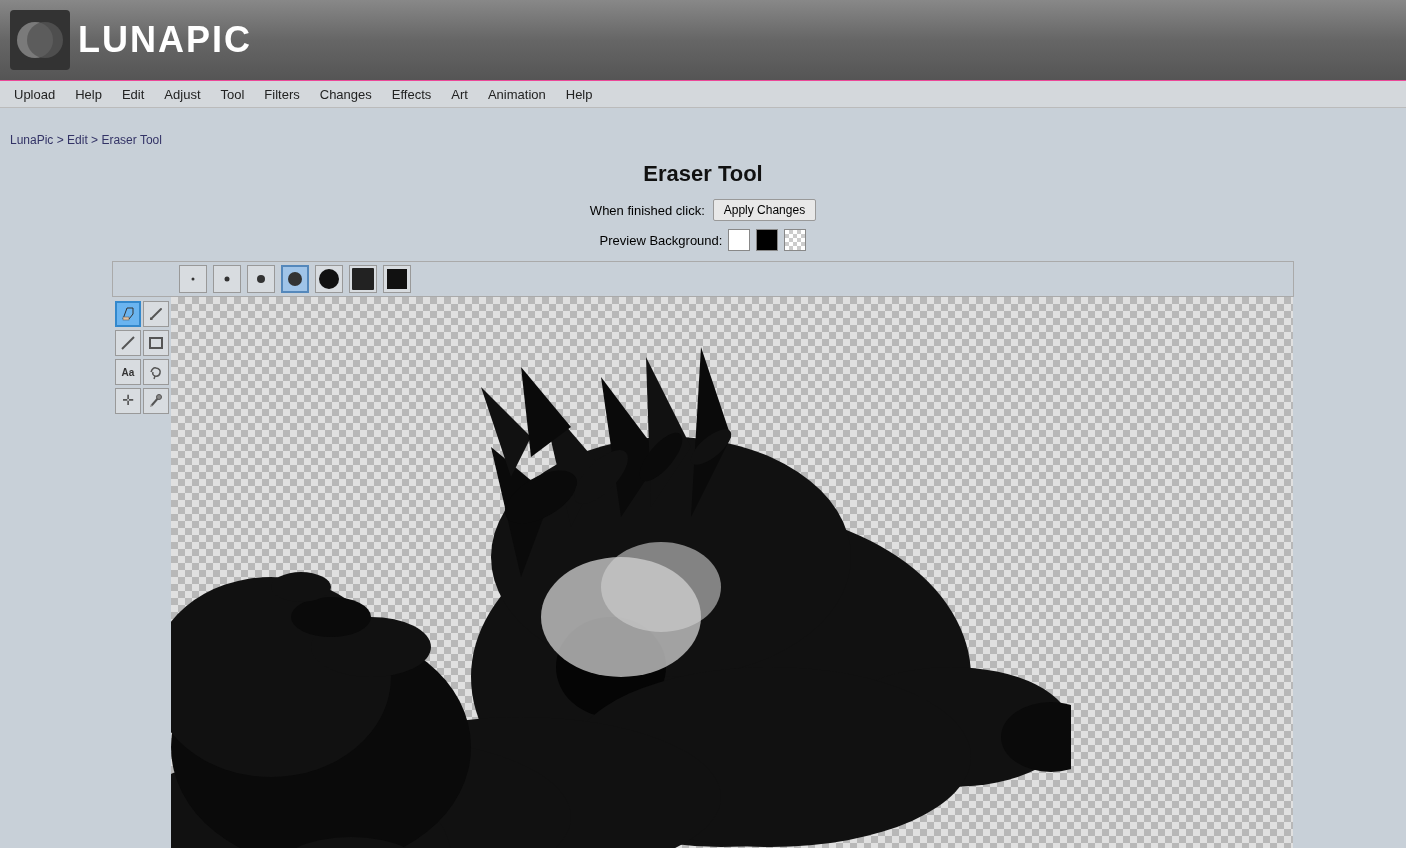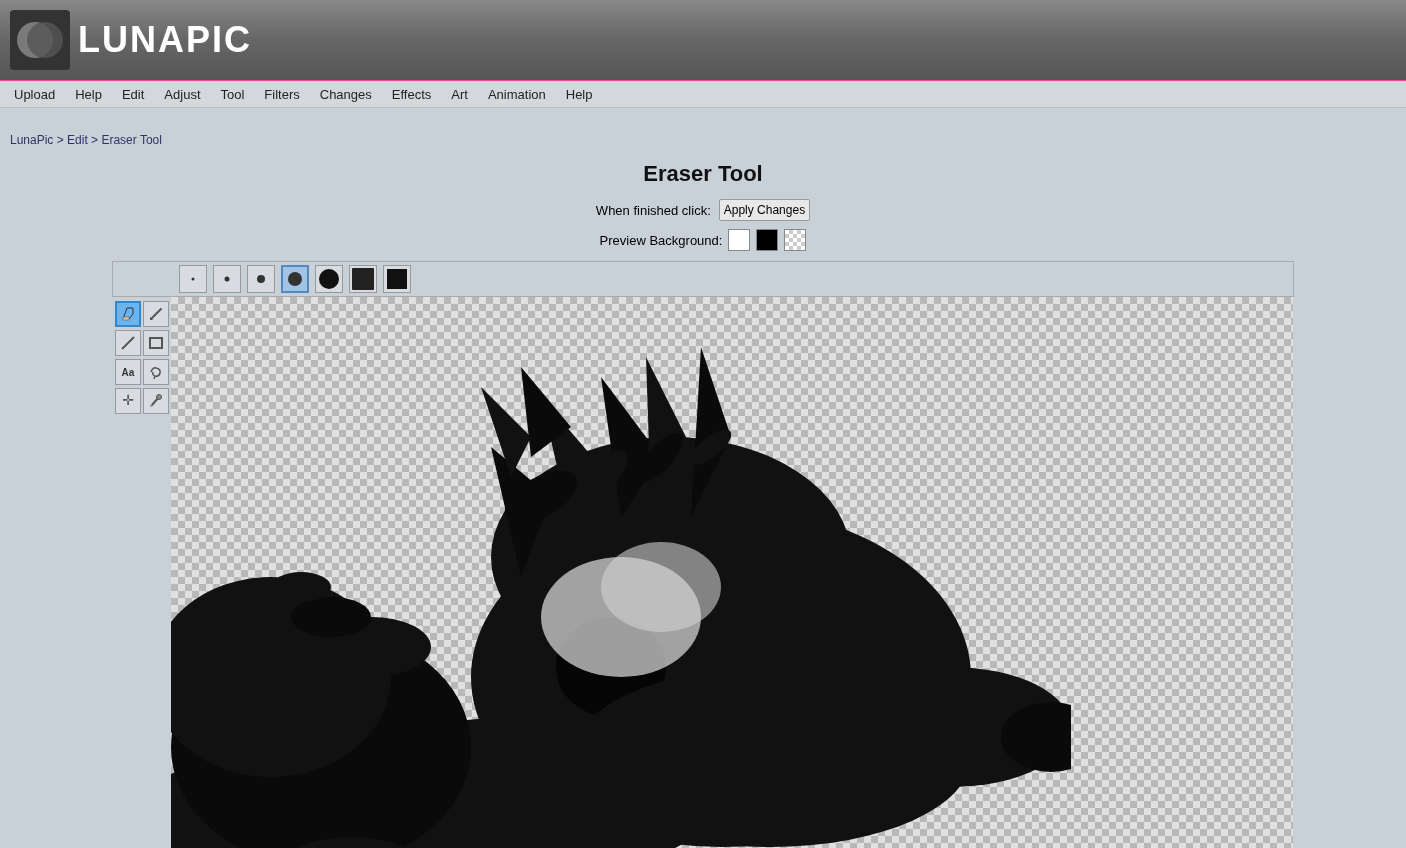--- a/index.html
+++ b/index.html
@@ -91,21 +91,21 @@
       display: flex;
       align-items: center;
       gap: 8px;
       font-size: 13px;
       justify-content: center;
     }
 
     #apply-btn {
       background: #e8e8e8;
       border: 1px solid #999;
-      padding: 3px 4px;
+      padding: 3px 10px;
       cursor: pointer;
       font-size: 12px;
       border-radius: 2px;
     }
 
     #preview-row {
       display: flex;
       align-items: center;
       gap: 6px;
       font-size: 13px;

